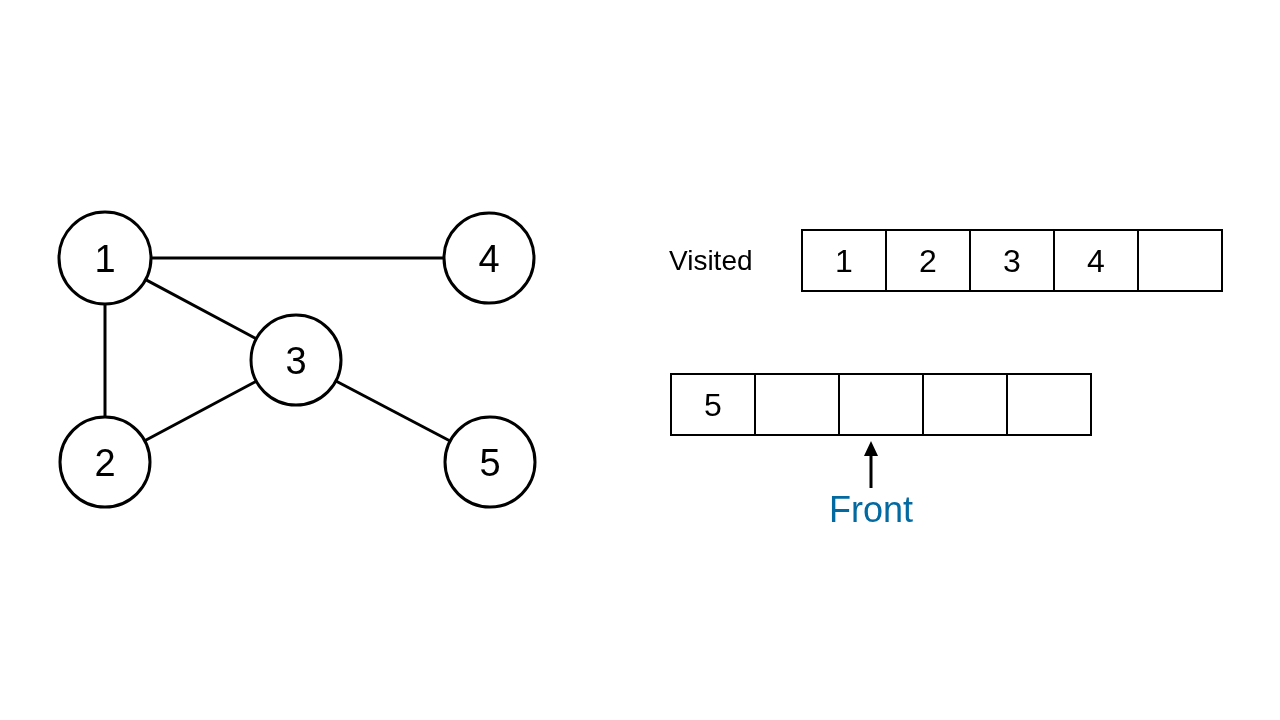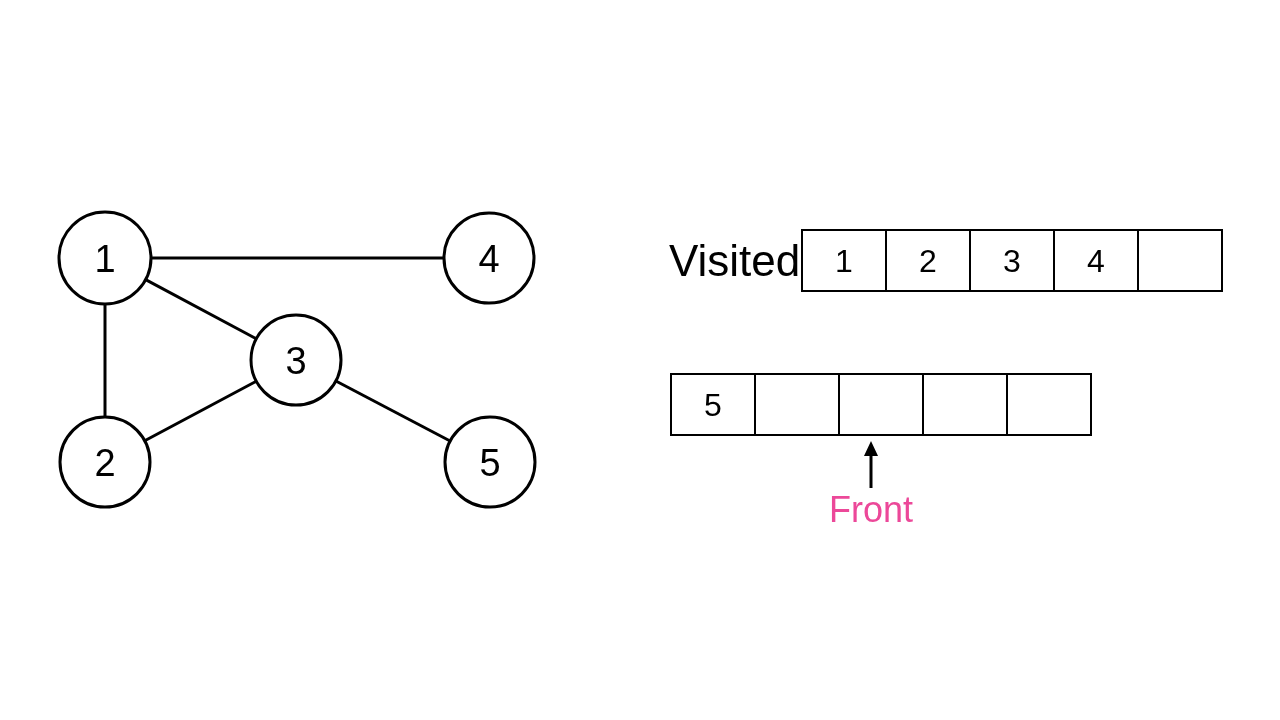--- a/index.html
+++ b/index.html
@@ -70,21 +70,21 @@
 
   .array-row {
     position: absolute;
     display: flex;
     align-items: center;
   }
   #visited-row { left: 49px; top: 229px; }
   #queue-row   { left: 50px; top: 373px; }
 
   .array-label {
-    font-size: 44px;
+    font-size: 28px;
     line-height: 1;
     color: #000000;
     white-space: nowrap;
     width: 132px;
     text-align: left;
     padding-right: 0;
   }
   #queue-row .array-label { width: 131px; }
 
   .array-track {
@@ -131,21 +131,21 @@
     fill: #000000;
   }
   #front-label {
     position: absolute;
     left: 0;
     top: 50px;
     width: 140px;
     text-align: center;
     font-size: 36px;
     line-height: 1.1;
-    color: #ec4899;
+    color: #0369a1;
     white-space: nowrap;
   }
 </style>
 </head>
 <body>
 
 <div id="stage">
 
   <div id="graph-panel">
     <svg id="graph-svg" viewBox="0 0 620 720" xmlns="http://www.w3.org/2000/svg">

